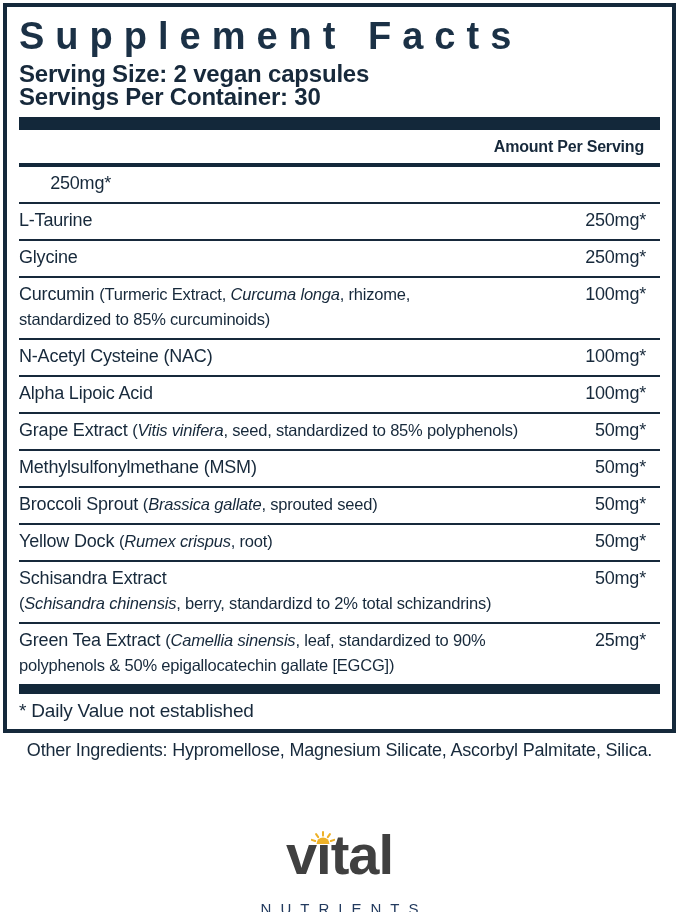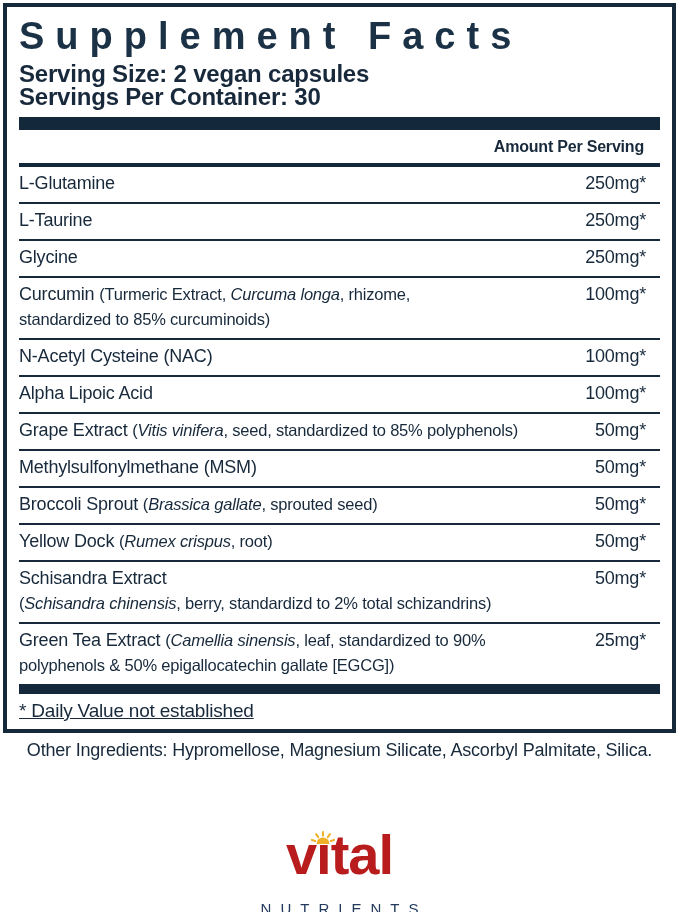--- a/index.html
+++ b/index.html
@@ -63,21 +63,20 @@
     line-height:25px;
     padding-right:14px;
     letter-spacing:-0.2px;
     flex-shrink:0;
   }
   .bar-thick2 { height:10px; background:#13283a; }
   .footnote {
     font-size:19px;
     letter-spacing:-0.2px;
     padding:6px 0 7px 0;
-    text-decoration:underline;
   }
   .other-ingredients {
     position:absolute;
     left:0; top:740px;
     width:679px;
     text-align:center;
     font-size:18px;
     letter-spacing:-0.2px;
     color:#17293b;
   }
@@ -86,21 +85,21 @@
     left:0; top:826px;
     width:679px;
     text-align:center;
   }
   .logo-vital {
     display:inline-block;
     position:relative;
     font-size:56px;
     font-weight:bold;
     letter-spacing:-1px;
-    color:#b91c1c;
+    color:#404040;
     line-height:1.05;
   }
   .i-wrap { position:relative; display:inline-block; }
   .sun {
     position:absolute;
     left:50%;
     transform:translateX(-50%);
     top:3px;
     width:24px;
     height:16px;
@@ -118,21 +117,20 @@
 
 <div class="facts-box">
   <div class="title">Supplement Facts</div>
   <div class="serving-line">Serving Size: 2 vegan capsules</div>
   <div class="serving-line">Servings Per Container: 30</div>
   <div class="bar-thick"></div>
   <div class="amount-header">Amount Per Serving</div>
   <div class="rule-med"></div>
   <div class="rows">
       <div class="row">
-        <div class="row-name"><span>L-Glutamine</span></div>
         <div class="row-amount">250mg*</div>
       </div>
       <div class="row">
         <div class="row-name"><span>L-Taurine</span></div>
         <div class="row-amount">250mg*</div>
       </div>
       <div class="row">
         <div class="row-name"><span>Glycine</span></div>
         <div class="row-amount">250mg*</div>
       </div>

